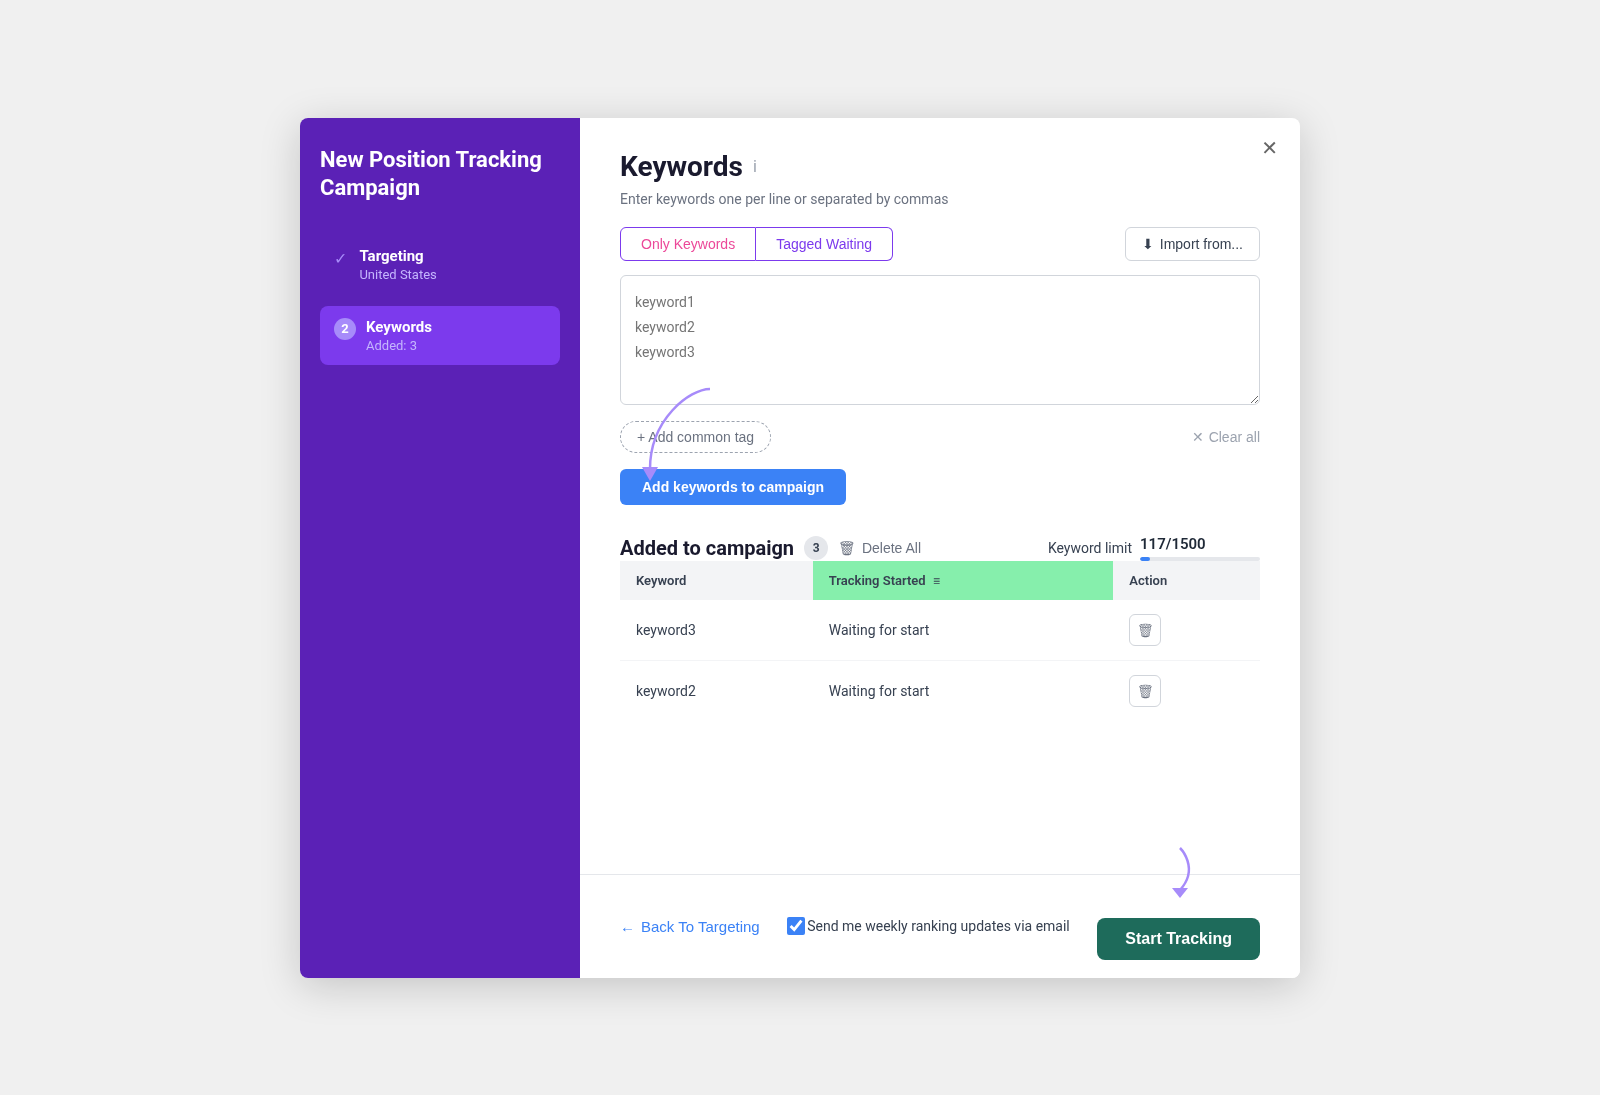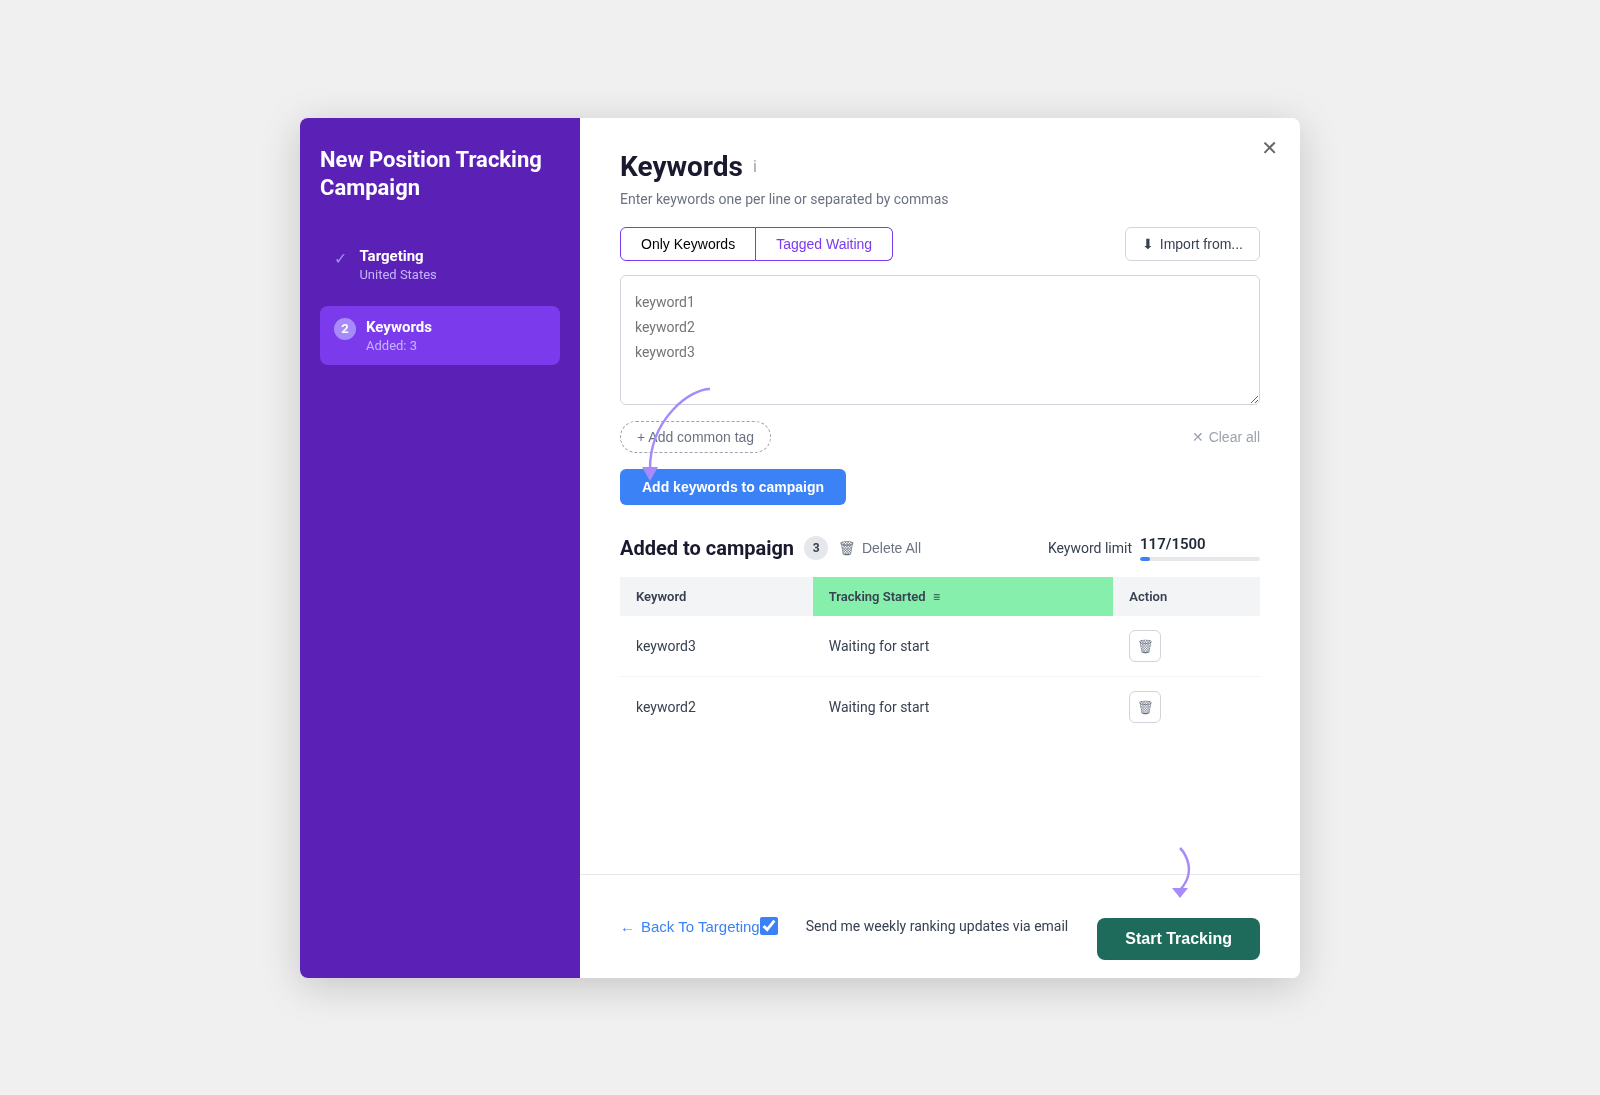--- a/index.html
+++ b/index.html
@@ -149,21 +149,21 @@
     }
     .tab-btn:first-child {
       border-radius: 6px 0 0 6px;
     }
     .tab-btn:last-child {
       border-radius: 0 6px 6px 0;
       border-left: none;
     }
     .tab-btn.active {
       background: white;
-      color: #000000;
+      color: #ec4899;
       border-color: #7C3AED;
     }
     .import-btn {
       display: flex;
       align-items: center;
       gap: 6px;
       padding: 8px 16px;
       border: 1.5px solid #D1D5DB;
       border-radius: 6px;
       background: white;
@@ -230,21 +230,20 @@
       font-weight: 600;
       cursor: pointer;
       display: inline-block;
     }
 
     
     .section-title-row {
       display: flex;
       align-items: center;
       justify-content: space-between;
-      margin-bottom: 16px;
     }
     .section-title {
       font-size: 20px;
       font-weight: 700;
       color: #1a1a2e;
       display: flex;
       align-items: center;
       gap: 10px;
     }
     .badge {
@@ -342,22 +341,22 @@
       padding: 18px 40px;
       display: flex;
       align-items: center;
       justify-content: space-between;
       background: white;
       flex-shrink: 0;
     }
     .email-checkbox-row {
       display: flex;
       align-items: center;
-      gap: 28px;
-      justify-content: flex-start;
+      gap: 2px;
+      justify-content: center;
       flex: 1;
     }
     .email-checkbox {
       width: 18px;
       height: 18px;
       accent-color: #3B82F6;
     }
     .email-label {
       font-size: 14px;
       color: #374151;

